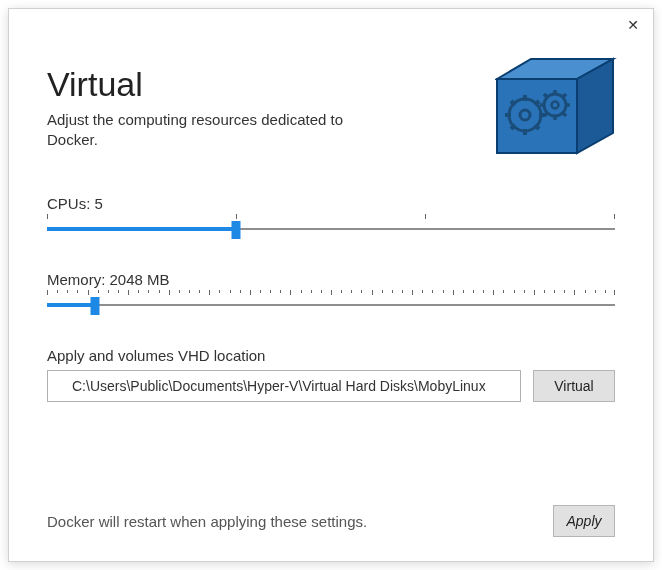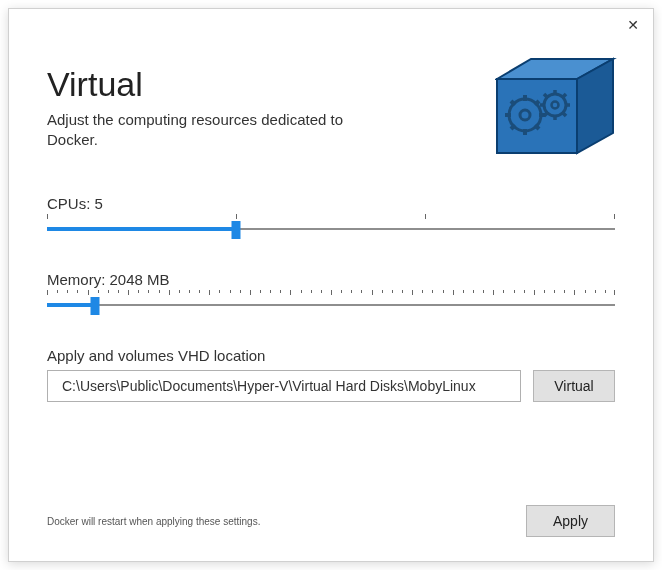--- a/index.html
+++ b/index.html
@@ -124,21 +124,21 @@
     }
     .vhd-row {
       display: flex;
       gap: 12px;
       align-items: stretch;
     }
     .vhd-input {
       flex: 1;
       height: 32px;
       border: 1px solid #b0b0b0;
-      padding: 0 14px;
+      padding: 0 24px;
       font-size: 14px;
       color: #333;
       font-family: inherit;
       outline: none;
       text-overflow: clip;
     }
     .browse-btn {
       width: 82px;
       height: 32px;
       border: 1px solid #b5b5b5;
@@ -151,32 +151,33 @@
     .footer {
       position: absolute;
       left: 38px;
       right: 38px;
       bottom: 24px;
       display: flex;
       align-items: center;
       justify-content: space-between;
     }
     .footer-note {
-      font-size: 10px;
+      font-size: 15px;
       color: #555;
     }
     .apply-btn {
-      width: 89px;
+      width: 62px;
       height: 32px;
       border: 1px solid #b5b5b5;
       background: #e1e1e1;
       font-size: 14px;
       color: #222;
       cursor: pointer;
       font-family: inherit;
+      font-style: italic;
     }
   </style>
 </head>
 <body>
 
 <div class="window">
   <div class="close-btn">✕</div>
 
   <div class="content">
 

